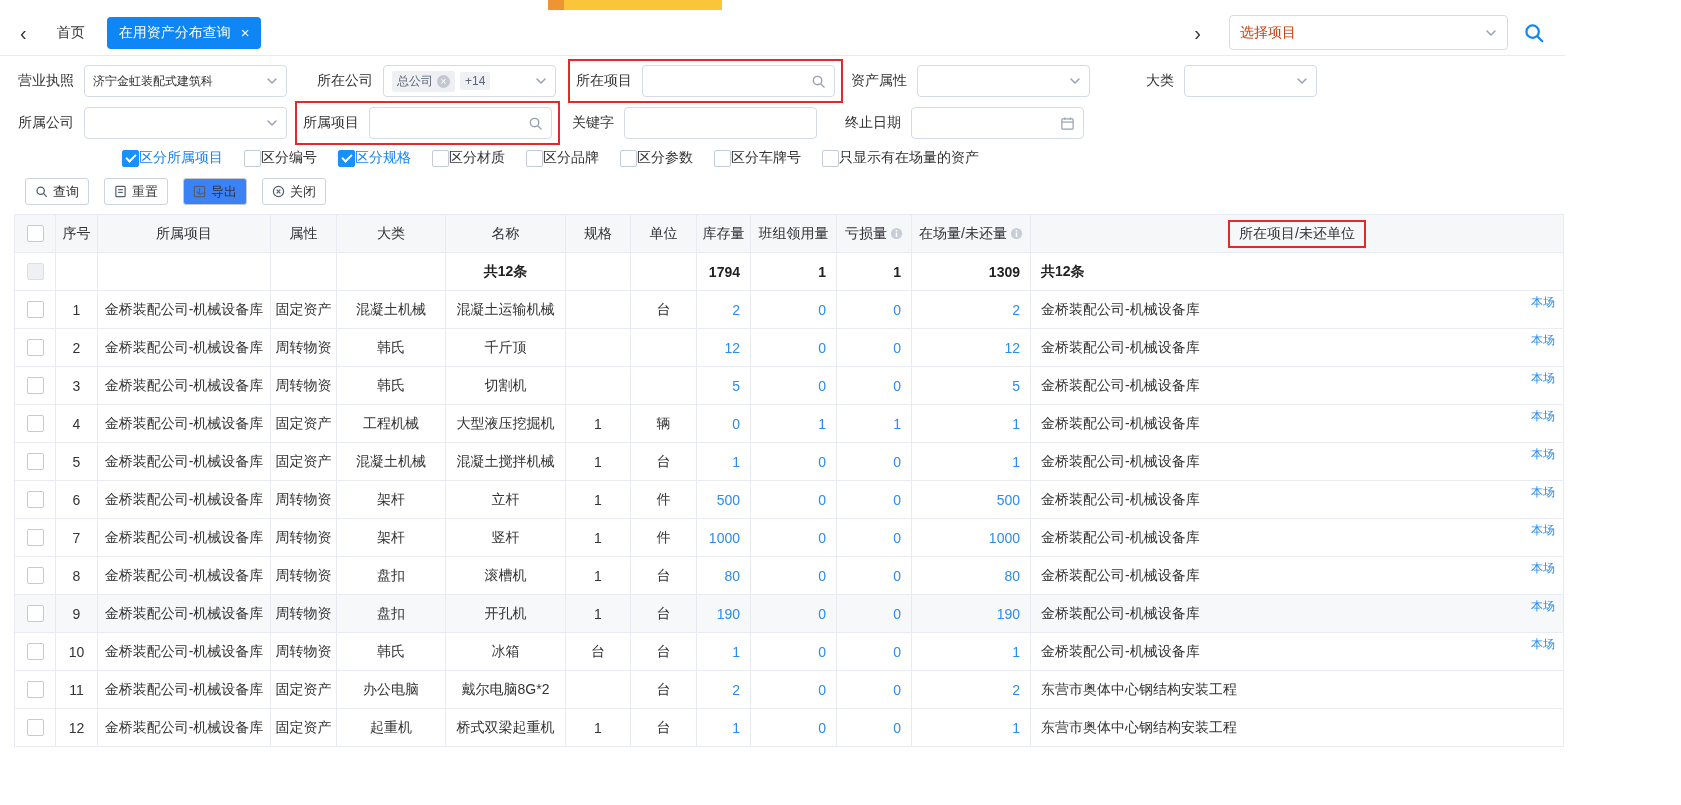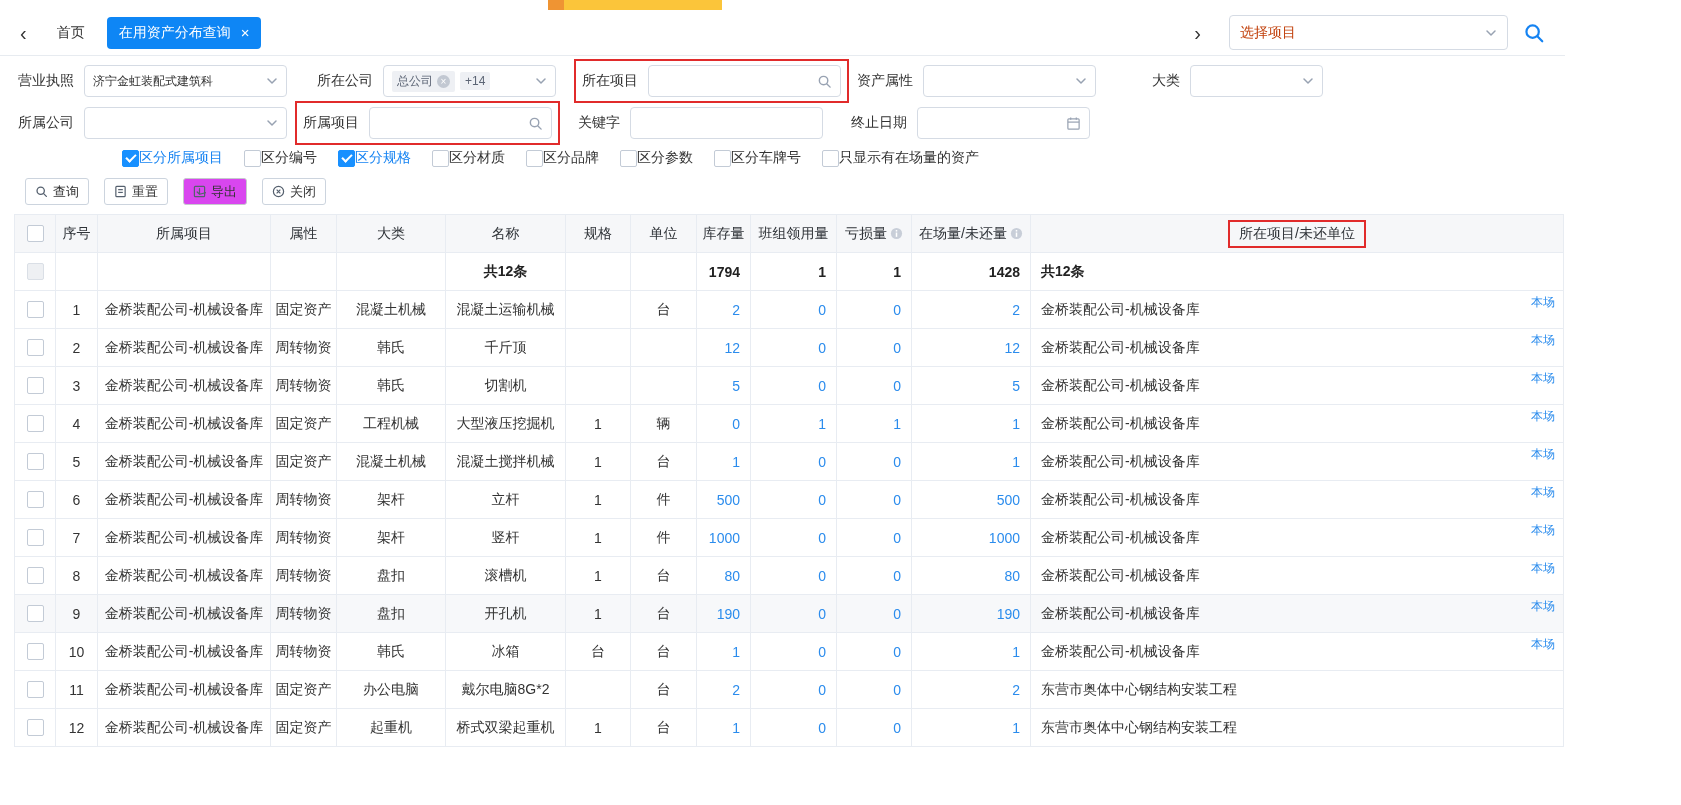--- a/index.html
+++ b/index.html
@@ -21,39 +21,39 @@
   .top-search{margin-left:15px;color:#1583f2;display:flex;cursor:pointer;}
   
   .filters{padding:4px 0 0 18px;}
   .frow{display:flex;align-items:center;height:42px;}
   .fgroup{display:flex;align-items:center;}
   .flabel{margin-right:10px;white-space:nowrap;}
   .fctrl{height:30px;border:1px solid #d5dbe4;border-radius:4px;background:#fff;display:flex;align-items:center;padding:0 8px;cursor:pointer;}
   .fvalue{flex:1;overflow:hidden;white-space:nowrap;font-size:12px;color:#333;}
   .chev,.sicon,.calicon{display:flex;color:#98a2b2;margin-left:6px;flex:none;}
   .w185{width:185px}.w175{width:175px}.w165{width:165px}.w155{width:155px}.w115{width:115px}
-  .ml8{margin-left:8px}.ml12{margin-left:18px}.ml28{margin-left:28px}.ml30{margin-left:30px}.ml44{margin-left:44px}.ml56{margin-left:56px}
+  .ml8{margin-left:8px}.ml12{margin-left:12px}.ml28{margin-left:28px}.ml30{margin-left:30px}.ml44{margin-left:44px}.ml56{margin-left:56px}
   .red-box{border:2px solid #e12b2b;padding:4px 6px;display:flex;align-items:center;}
   .tag{background:#eef0f4;border-radius:2px;font-size:12px;color:#5c6575;padding:2px 5px;display:inline-flex;align-items:center;gap:4px;white-space:nowrap;flex:none;}
   .tag-x{width:13px;height:13px;border-radius:50%;background:#c2c8d2;color:#fff;font-size:10px;line-height:13px;text-align:center;cursor:pointer;}
   .tag.plus{margin-left:5px;}
   .push{margin-left:auto;}
   
   .opts{display:flex;align-items:center;padding-left:104px;height:28px;gap:21px;}
   .opt{display:flex;align-items:center;cursor:pointer;}
   .cb{width:15px;height:15px;border:1px solid #c3cbd6;border-radius:2px;background:#fff;display:inline-block;position:relative;flex:none;vertical-align:middle;}
   .opt.checked .cb{background:#1890ff;border-color:#1890ff;}
   .opt.checked .cb::after{content:"";position:absolute;left:4.5px;top:1.5px;width:4px;height:8px;border:solid #fff;border-width:0 2px 2px 0;transform:rotate(45deg);}
   .opt.checked .opt-label{color:#1583f2;}
   .cb.disabled{background:#eef0f3;border-color:#dadfe6;}
   
   .toolbar{display:flex;align-items:center;gap:15px;padding:6px 0 9px 25px;}
   .btn{height:27px;border:1px solid #ccd4de;border-radius:3px;background:#fff;display:inline-flex;align-items:center;gap:5px;padding:0 9px;font-size:13px;color:#333;cursor:pointer;}
   .btn .bicon{display:flex;color:#55606e;}
-  .btn.export{background:#d946ef;border-color:#c6c9cd;}
+  .btn.export{background:#3b82f6;border-color:#c6c9cd;}
   
   .tbl-wrap{margin-left:14px;}
   table{border-collapse:collapse;table-layout:fixed;width:1549px;}
   th,td{border:1px solid #e8ecf2;height:37px;padding:0 4px;text-align:center;white-space:nowrap;overflow:hidden;font-size:14px;}
   thead th{background:#f6f7f9;font-weight:500;color:#2f3338;}
   td.num{text-align:right;padding-right:10px;}
   .num-link{color:#2b8ced;cursor:pointer;text-decoration:none;}
   td.loc{text-align:left;padding-left:10px;position:relative;}
   .site-link{position:absolute;top:3px;right:8px;font-size:12px;color:#2b8ced;cursor:pointer;}
   tr.summary td{font-weight:bold;color:#222;}
@@ -359,21 +359,21 @@
           <td></td>
             <td></td>
             <td></td>
             <td></td>
           <td>共12条</td>
           <td></td>
             <td></td>
           <td class="num">1794</td>
           <td class="num">1</td>
           <td class="num">1</td>
-          <td class="num">1428</td>
+          <td class="num">1309</td>
           <td class="loc">共12条</td>
         </tr>
 
   <tr>
     <td><span class="cb"></span></td>
     <td>1</td>
     <td>金桥装配公司-机械设备库</td>
     <td>固定资产</td>
     <td>混凝土机械</td>
     <td>混凝土运输机械</td>

